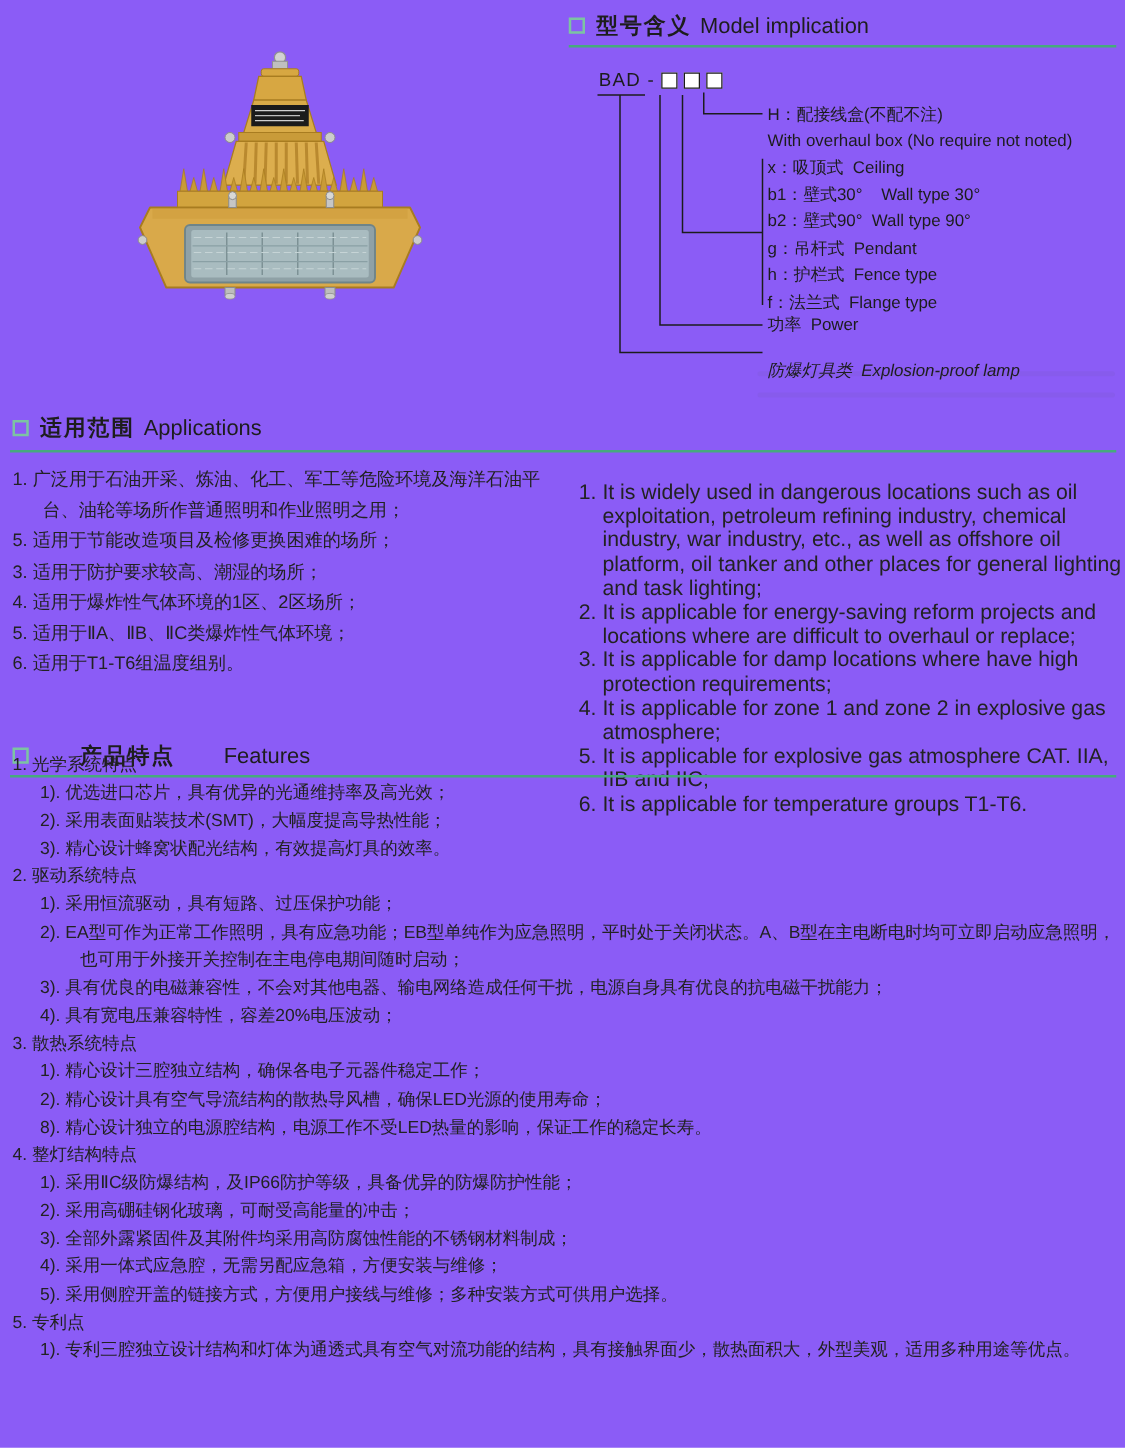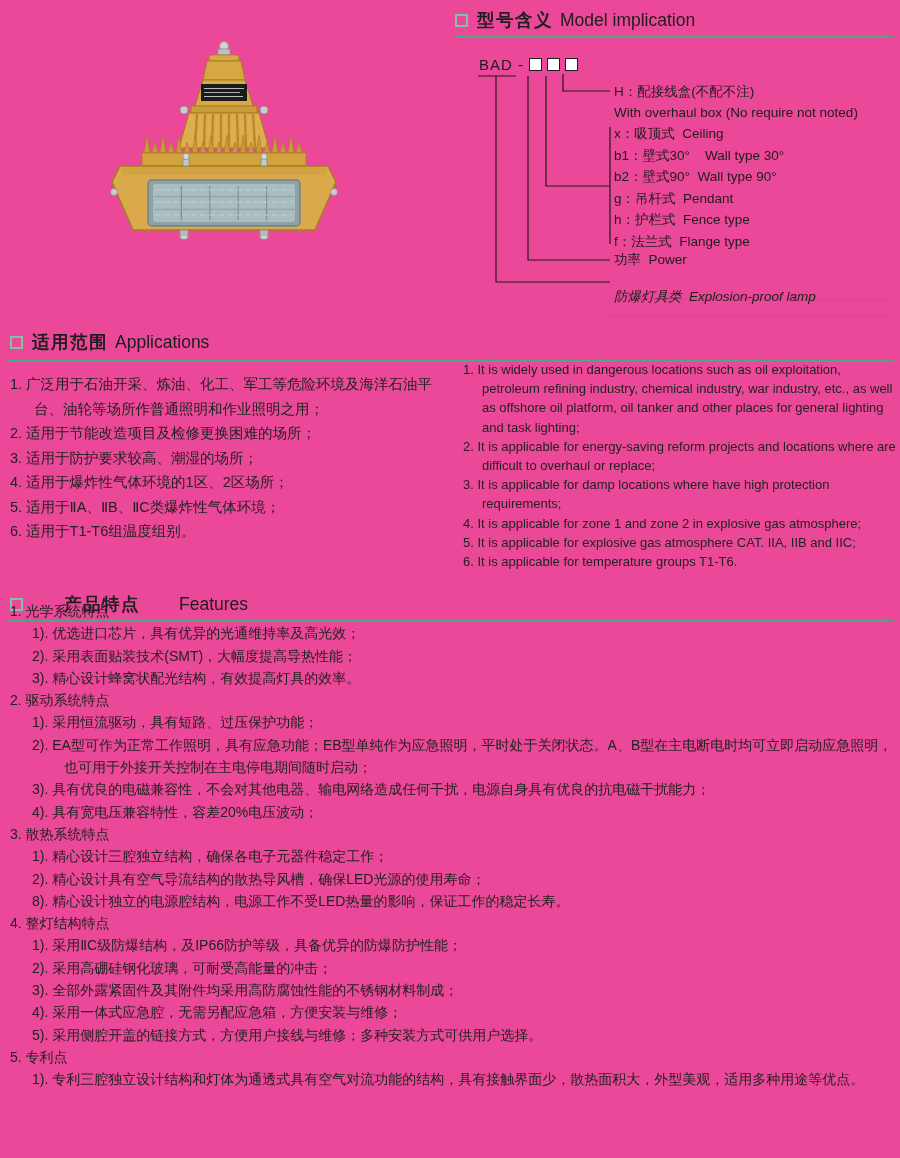--- a/index.html
+++ b/index.html
@@ -2,39 +2,39 @@
 <html style="--accent: #46aa7d; --accent_light: #7cc4a2; --text: #262626; --lamp_body: #d9a94a; --lamp_shadow: #a87c20; --led_panel: #a9bcc0;"><head>
 <meta charset="utf-8">
 <style>
   :root{
     --accent:#46aa7d;
     --accent_light:#7cc4a2;
     --text:#262626;
   }
   *{box-sizing:border-box;margin:0;padding:0;}
   body{background:#ffffff;font-family:"Liberation Sans","DejaVu Sans",sans-serif;color:var(--text);}
-  .page{position:relative;width:900px;height:1158px;background:#ec4899;overflow:hidden;}
+  .page{position:relative;width:900px;height:1158px;background:#8b5cf6;overflow:hidden;}
 
   
   .sec-head{position:absolute;display:flex;align-items:center;height:24px;}
   .sq{display:inline-block;width:13px;height:13px;border:2px solid var(--accent_light);margin-right:9px;flex:0 0 auto;}
   .sec-zh{font-size:17.5px;font-weight:bold;letter-spacing:1.5px;color:#1d1d1d;}
   .sec-en{font-size:17.5px;font-weight:400;margin-left:7px;color:#1d1d1d;}
   .sec-rule{position:absolute;height:0;border-top:2px solid var(--accent);}
 
   
   .bad-row{position:absolute;left:479px;top:56px;font-size:15px;letter-spacing:1px;color:#1c1c1c;display:flex;align-items:center;}
   .code-box{display:inline-block;width:13px;height:13px;border:1.5px solid #1c1c1c;margin-left:5px;background:#fff;}
   .m-row{position:absolute;left:614px;font-size:13.5px;white-space:pre;color:#1c1c1c;line-height:15px;}
   .diagram-svg{position:absolute;left:470px;top:55px;}
 
   
   .app-zh{position:absolute;left:10px;top:372px;width:450px;font-size:14.5px;line-height:24.5px;color:#222;}
   .app-zh .item{padding-left:24px;text-indent:-24px;}
-  .app-en{position:absolute;left:463px;top:360px;width:434px;font-size:13px;line-height:19.2px;color:#222;}
+  .app-en{position:absolute;left:463px;top:384px;width:434px;font-size:17px;line-height:19.2px;color:#222;}
   .app-en .item{padding-left:19px;text-indent:-19px;}
 
   
   .features-body{position:absolute;left:10px;top:600px;width:886px;font-size:14px;line-height:22.3px;color:#222;}
   .fg-head{padding-left:0;}
   .fg-item{margin-left:54px;text-indent:-32px;}
 
   
   .wm{position:absolute;left:606px;width:286px;height:4px;background:rgba(90,90,90,0.06);border-radius:2px;}
 
@@ -161,21 +161,21 @@
 
   <div class="sec-head" style="left:10px;top:330px;">
     <span class="sq"></span>
     <span class="sec-zh">适用范围</span>
     <span class="sec-en">Applications</span>
   </div>
   <div class="sec-rule" style="left:8px;top:360px;width:885px;"></div>
 
   <div class="app-zh">
     <div class="item">1. 广泛用于石油开采、炼油、化工、军工等危险环境及海洋石油平台、油轮等场所作普通照明和作业照明之用；</div>
-    <div class="item">2. 适用于节能改造项目及检修更换困难的场所；</div>
+    <div class="item">5. 适用于节能改造项目及检修更换困难的场所；</div>
     <div class="item">3. 适用于防护要求较高、潮湿的场所；</div>
     <div class="item">4. 适用于爆炸性气体环境的1区、2区场所；</div>
     <div class="item">5. 适用于ⅡA、ⅡB、ⅡC类爆炸性气体环境；</div>
     <div class="item">6. 适用于T1-T6组温度组别。</div>
   </div>
 
   <div class="app-en">
     <div class="item">1. It is widely used in dangerous locations such as oil exploitation, petroleum refining industry, chemical industry, war industry, etc., as well as offshore oil platform, oil tanker and other places for general lighting and task lighting;</div>
     <div class="item">2. It is applicable for energy-saving reform projects and locations where are difficult to overhaul or replace;</div>
     <div class="item">3. It is applicable for damp locations where have high protection requirements;</div>

